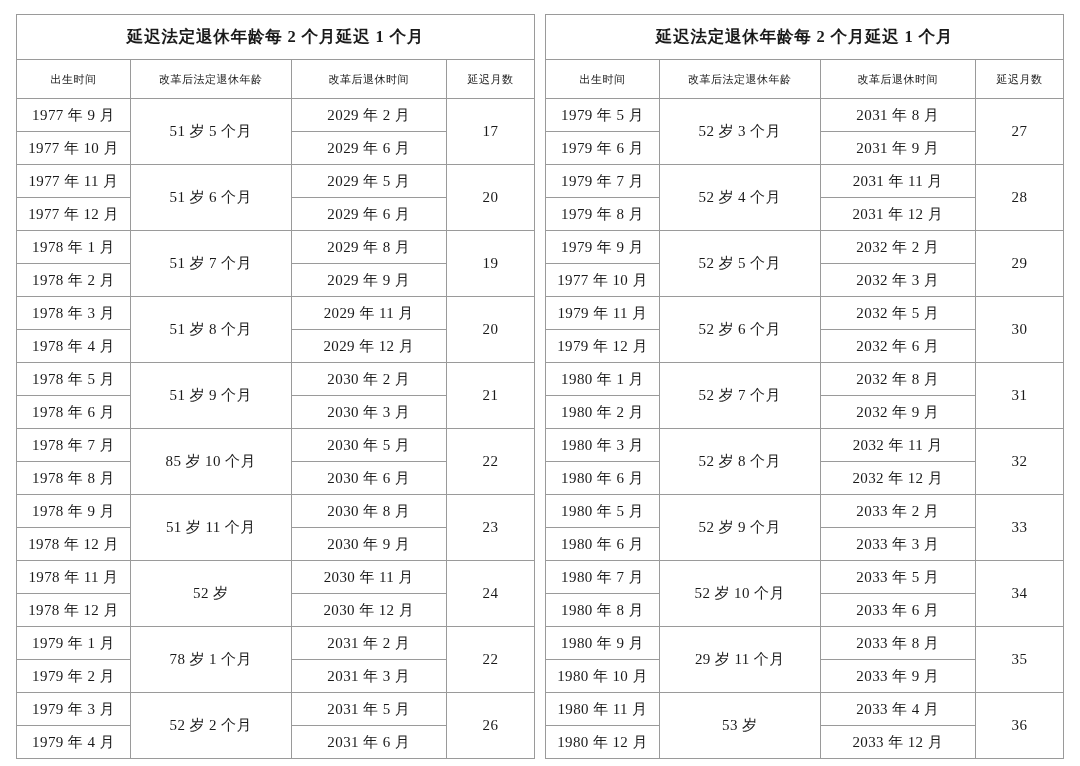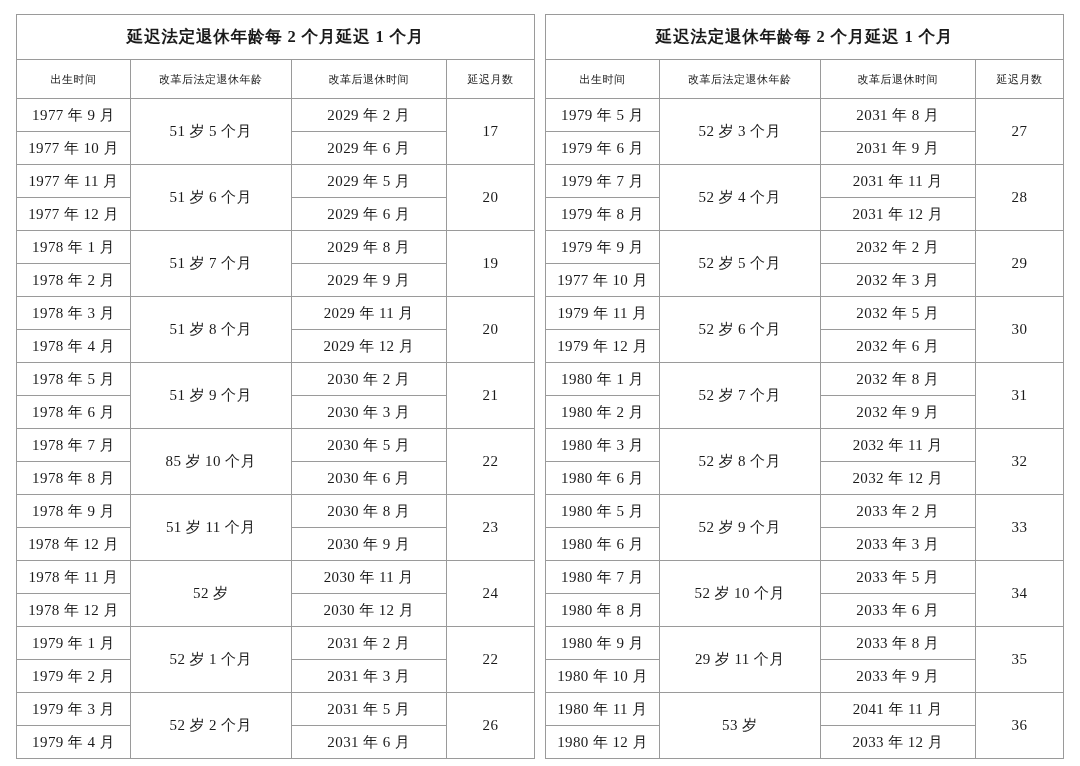--- a/index.html
+++ b/index.html
@@ -161,21 +161,21 @@
             <td class="span-cell" rowspan="2">52 岁</td>
             <td>2030 年 11 月</td>
             <td class="months span-cell" rowspan="2">24</td>
           </tr>
           <tr>
             <td>1978 年 12 月</td>
             <td>2030 年 12 月</td>
           </tr>
           <tr>
             <td>1979 年 1 月</td>
-            <td class="span-cell" rowspan="2">52 岁 1 个月</td>
+            <td class="span-cell" rowspan="2">78 岁 1 个月</td>
             <td>2031 年 2 月</td>
             <td class="months span-cell" rowspan="2">22</td>
           </tr>
           <tr>
             <td>1979 年 2 月</td>
             <td>2031 年 3 月</td>
           </tr>
           <tr>
             <td>1979 年 3 月</td>
             <td class="span-cell" rowspan="2">52 岁 2 个月</td>
@@ -296,21 +296,21 @@
             <td>2033 年 8 月</td>
             <td class="months span-cell" rowspan="2">35</td>
           </tr>
           <tr>
             <td>1980 年 10 月</td>
             <td>2033 年 9 月</td>
           </tr>
           <tr>
             <td>1980 年 11 月</td>
             <td class="span-cell" rowspan="2">53 岁</td>
-            <td>2041 年 11 月</td>
+            <td>2033 年 4 月</td>
             <td class="months span-cell" rowspan="2">36</td>
           </tr>
           <tr>
             <td>1980 年 12 月</td>
             <td>2033 年 12 月</td>
           </tr>
         </tbody>
     </table>
   </div>
 </div>

